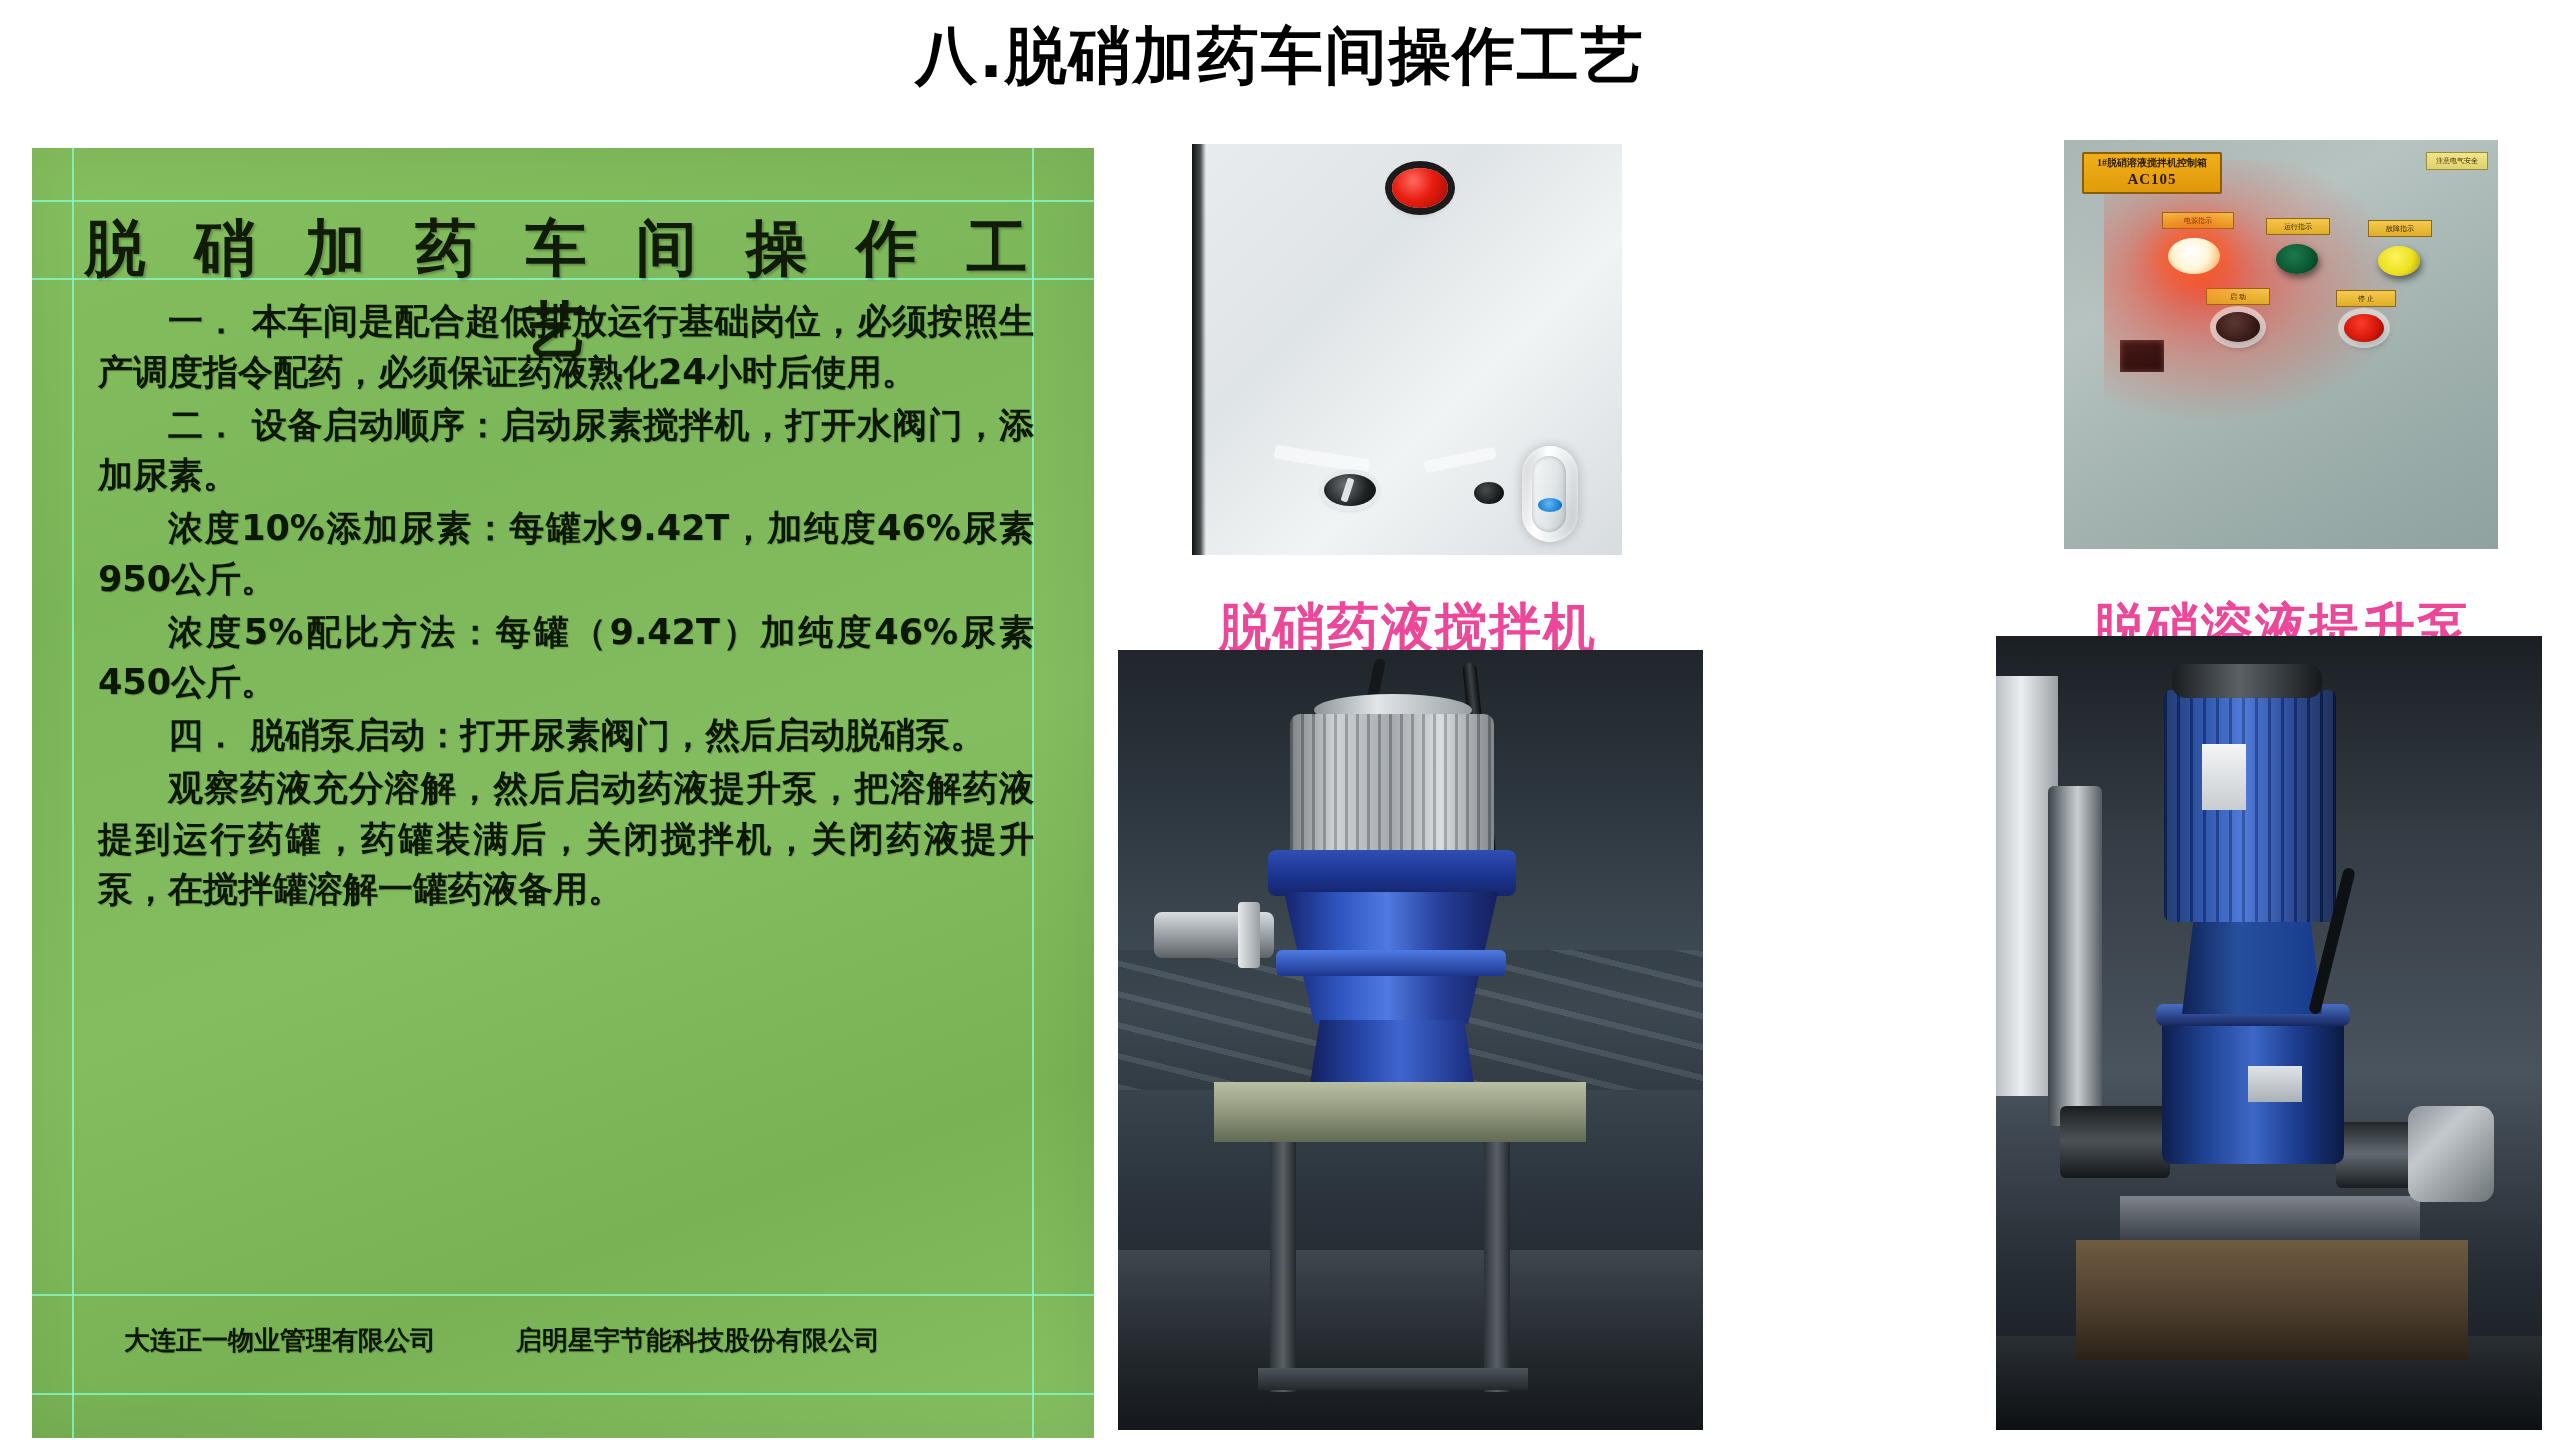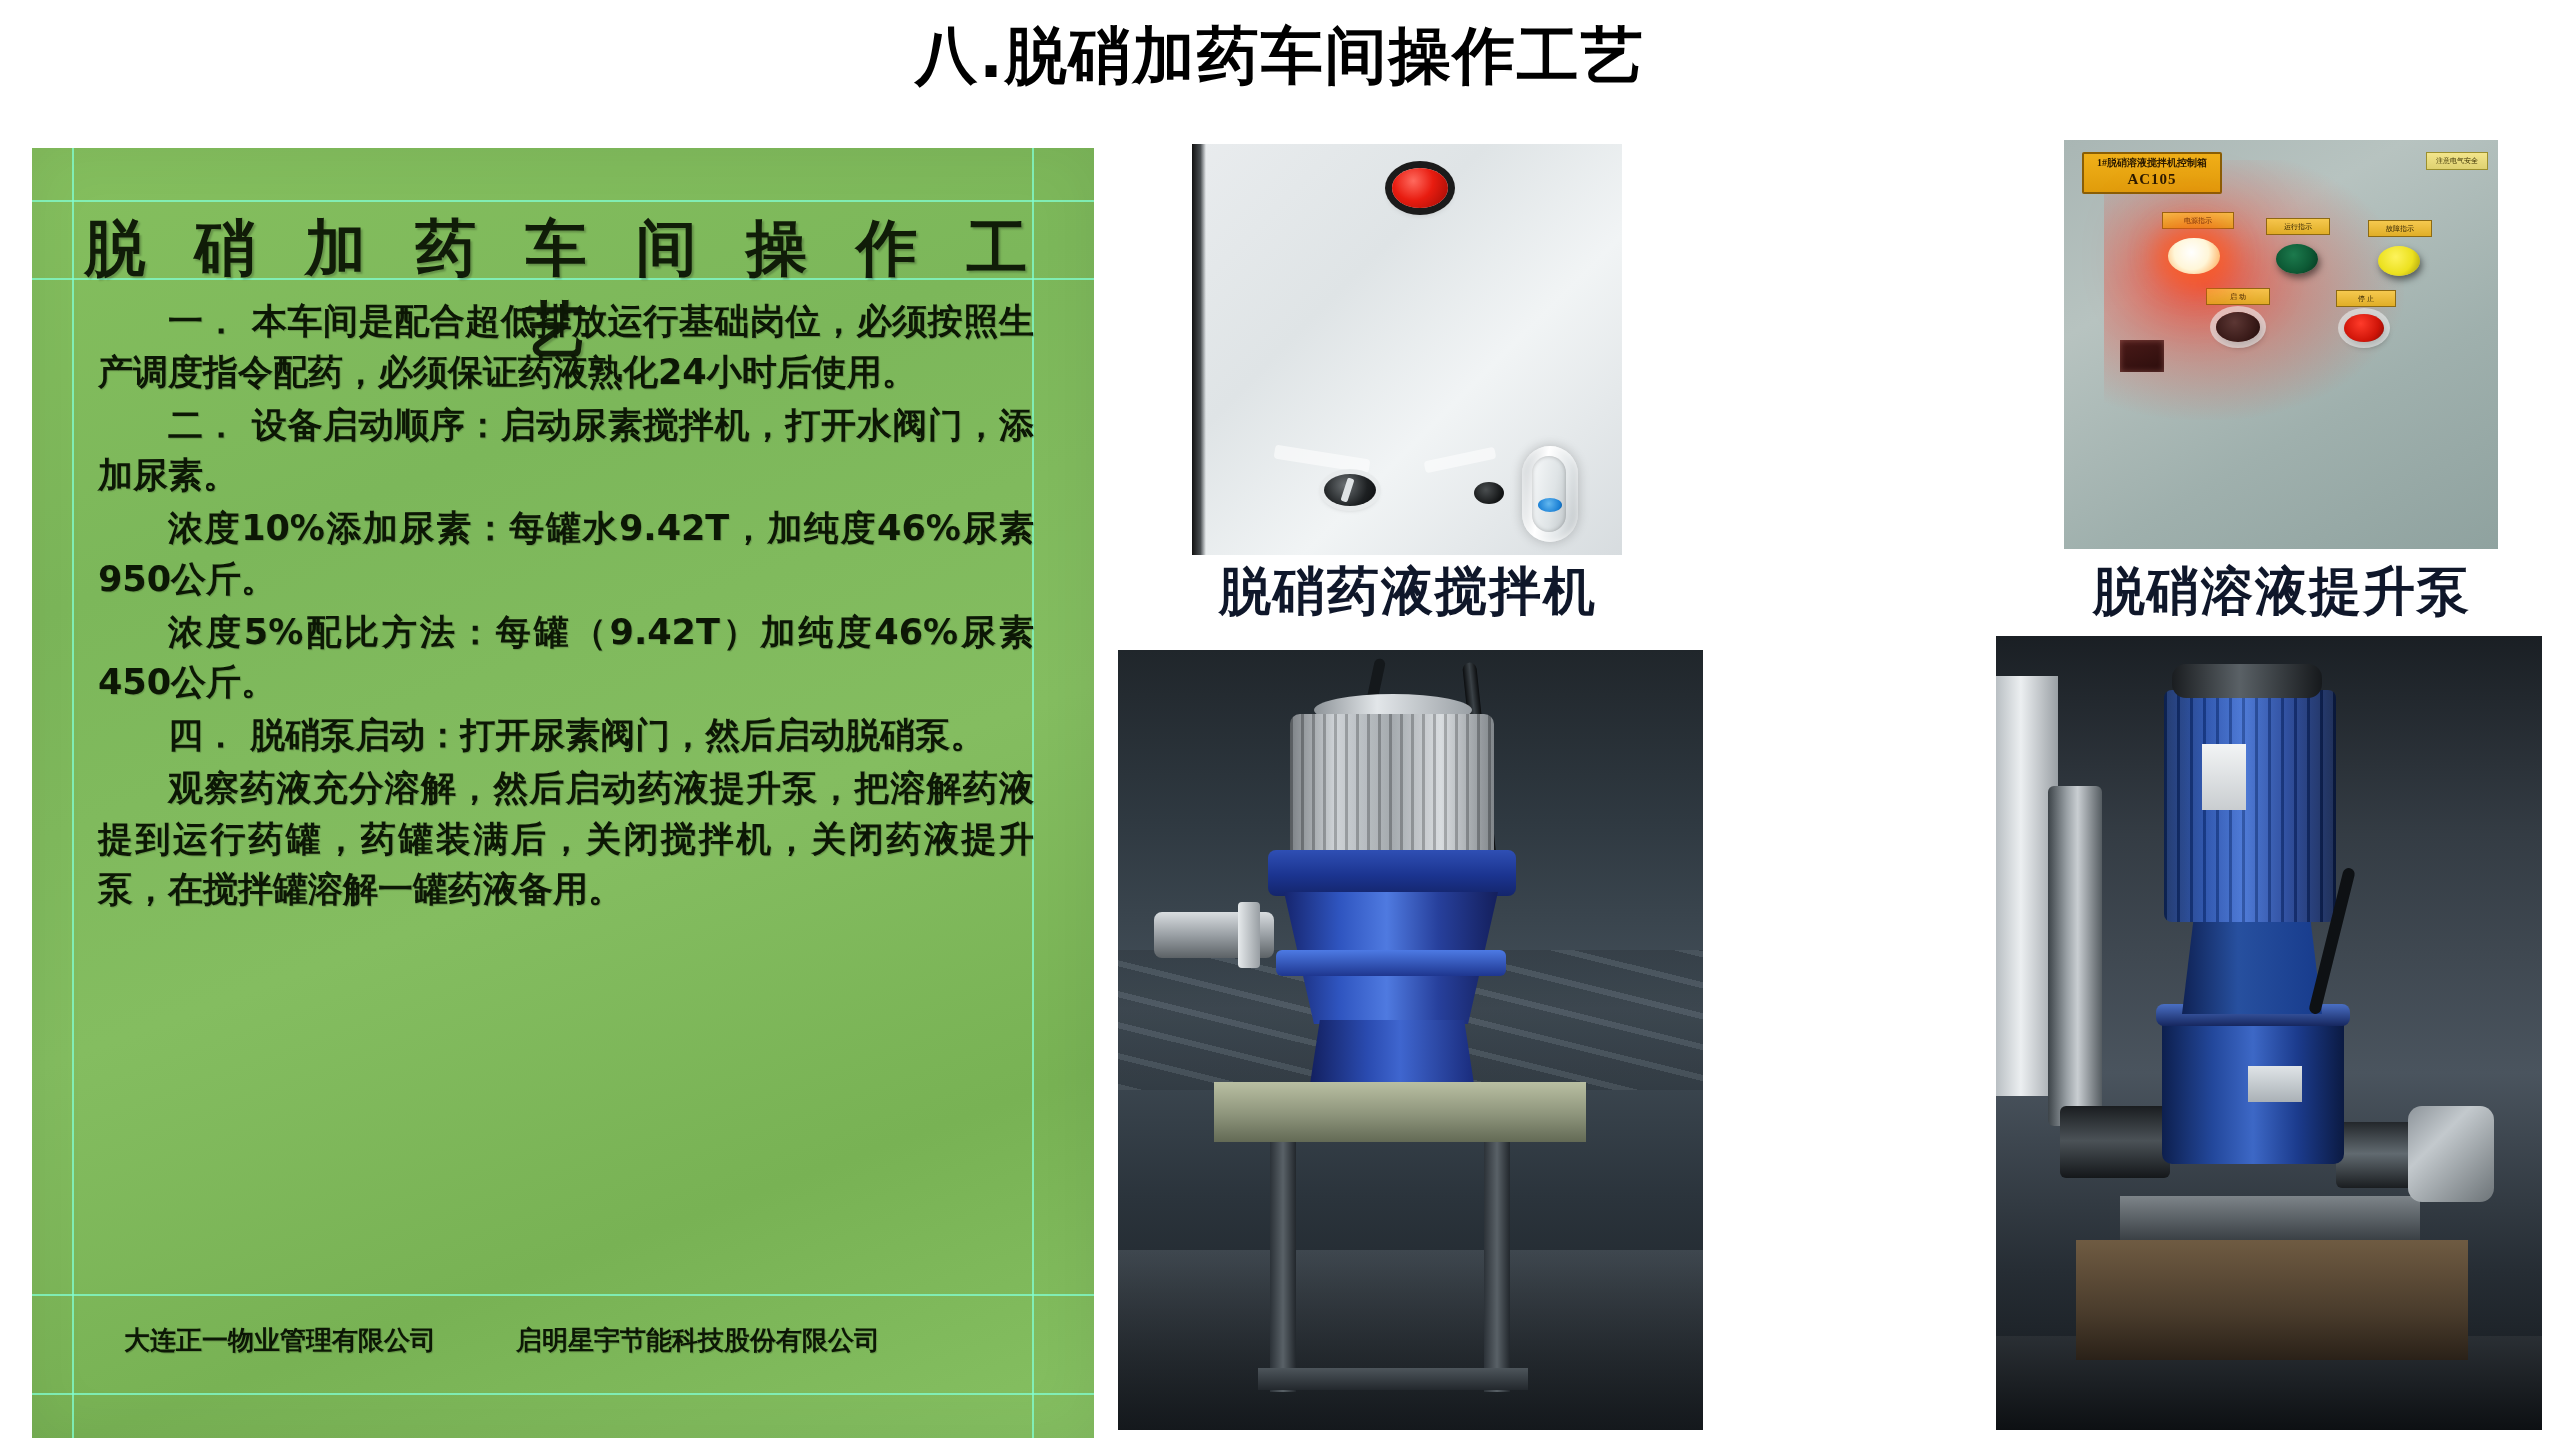--- a/index.html
+++ b/index.html
@@ -266,26 +266,27 @@
   #pmp-floor { left: 0; top: 700px; width: 546px; height: 94px;
       background: linear-gradient(180deg,#2a2f34 0%, #0d1013 100%); }
   #pmp-cable { left: 330px; top: 230px; width: 12px; height: 150px;
       background:#0e1114; border-radius:6px; transform: rotate(14deg); }
   #pmp-tag { left: 252px; top: 430px; width: 54px; height: 36px;
       background: linear-gradient(180deg,#dfe4e7 0%, #aab1b6 100%); font-size:9px; color:#223; }
 
   
   .caption-red {
     position: absolute;
-    color: #0f172a;
+    color: #ec4899;
     font-size: 52px;
     font-weight: 800;
     letter-spacing: 2px;
     white-space: nowrap;
     font-family: "DejaVu Sans", "Liberation Sans", sans-serif;
+    margin-top: 36px;
   }
   #caption-mixer { left: 1148px; top: 557px; width: 520px; text-align: center; }
   #caption-pump  { left: 2052px; top: 557px; width: 460px; text-align: center; }
 </style>
 </head>
 <body>
 
 <div id="slide-title">八.脱硝加药车间操作工艺</div>
 
 <div id="board-photo">

